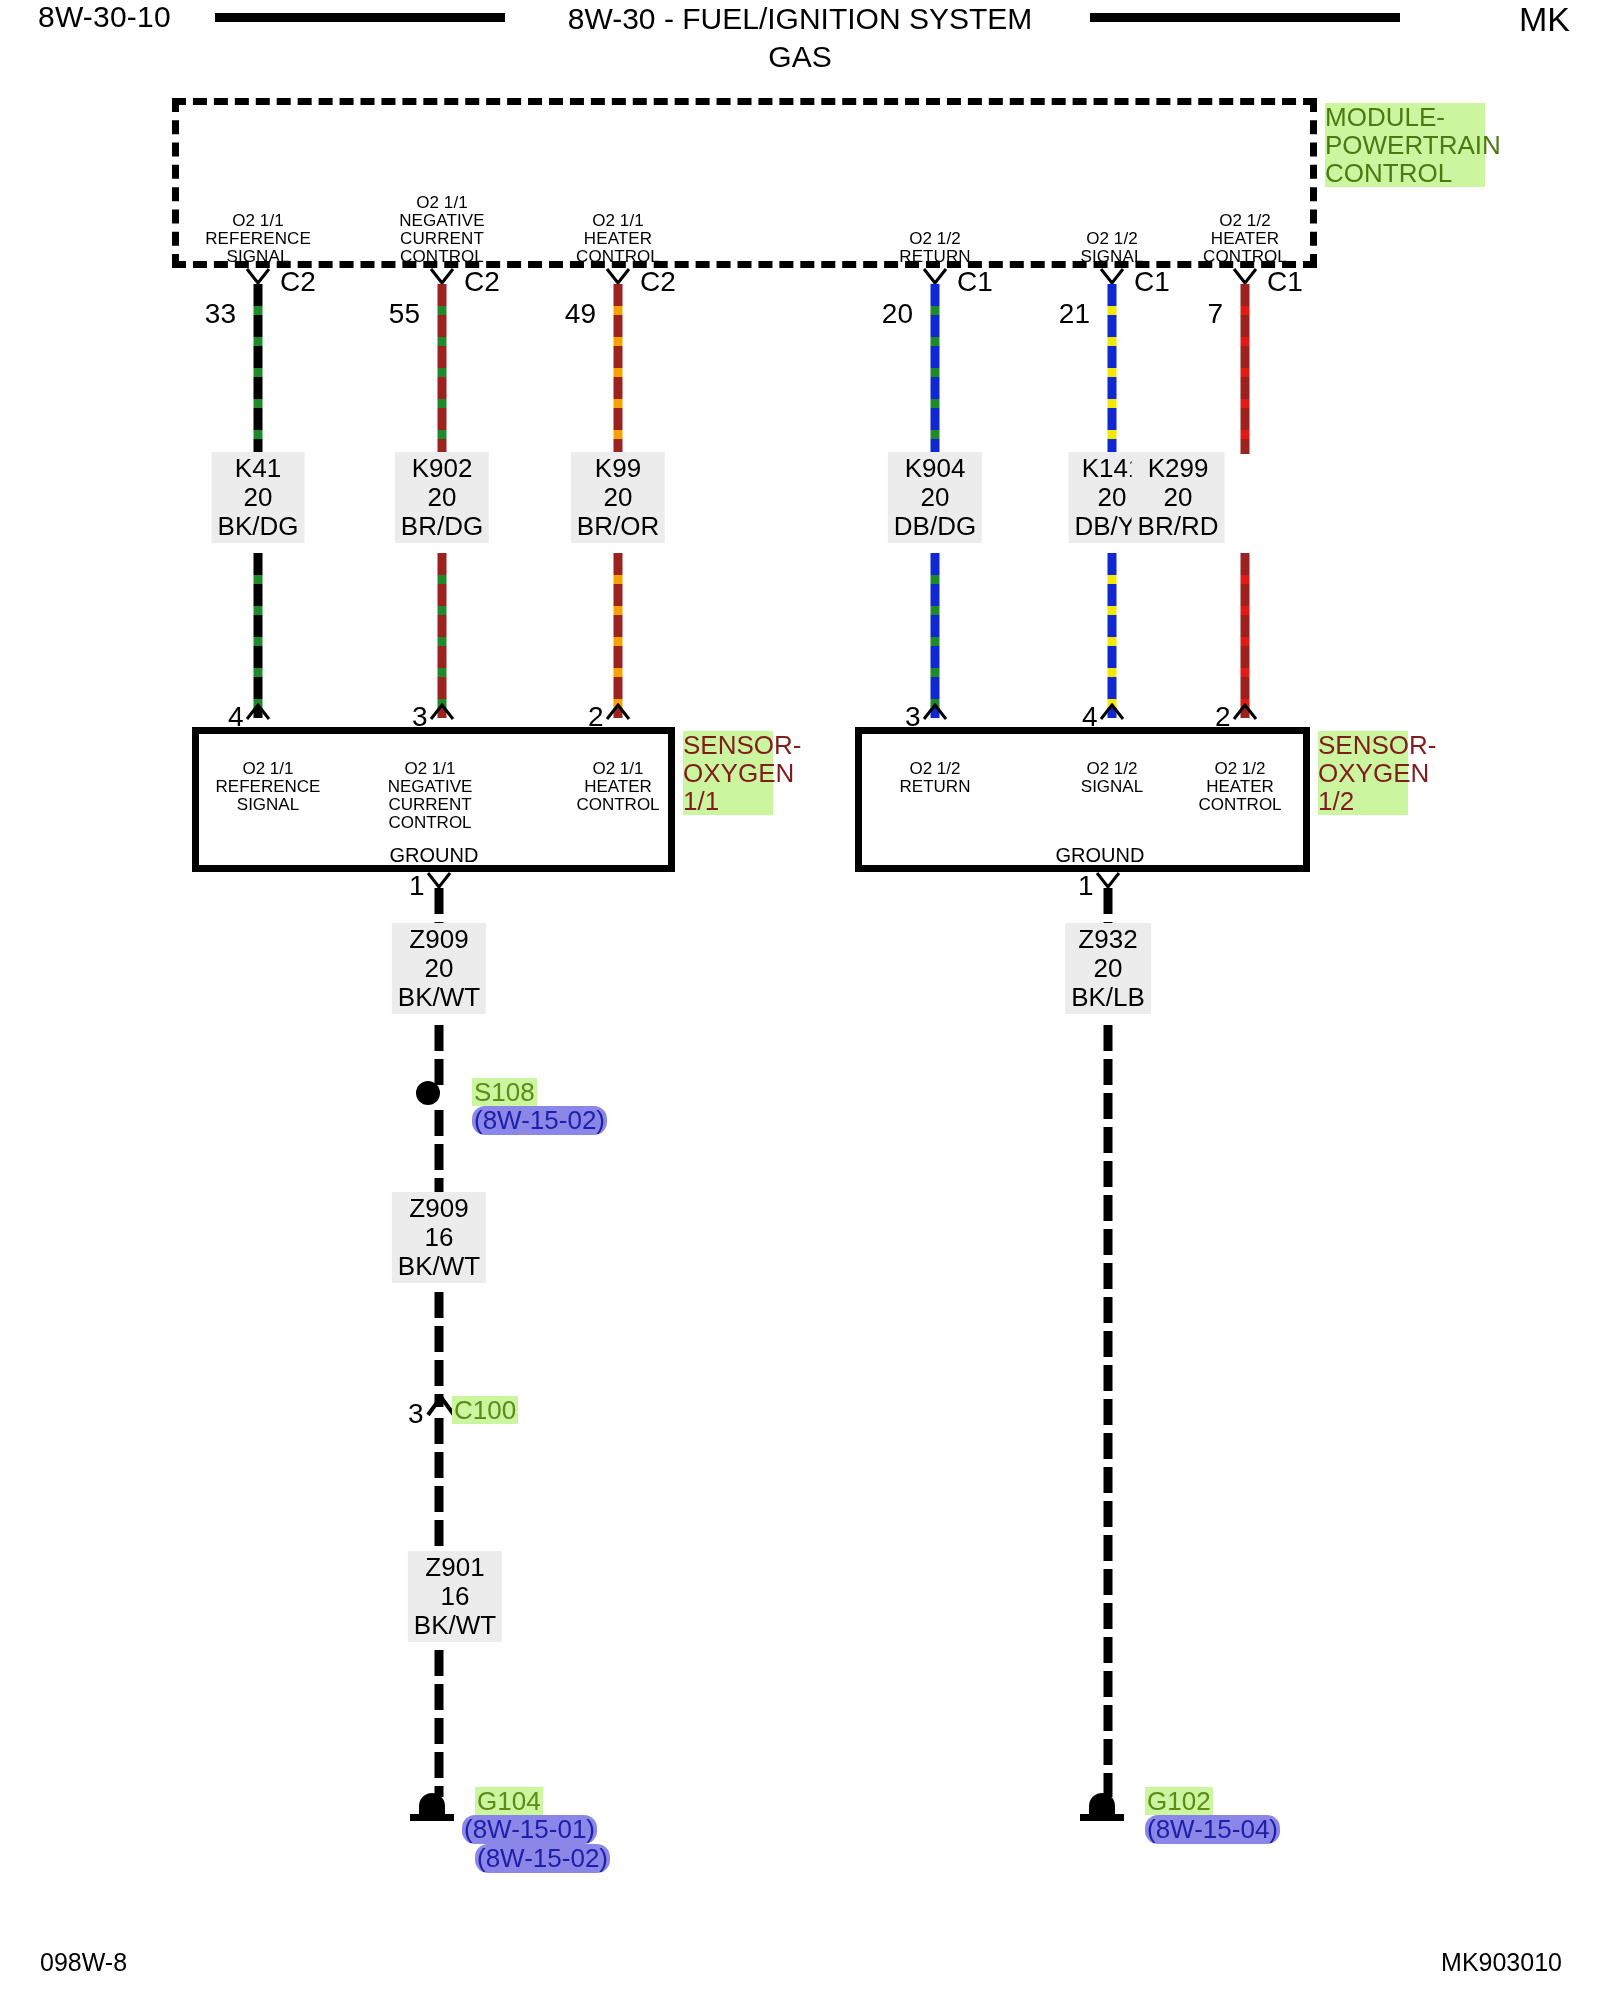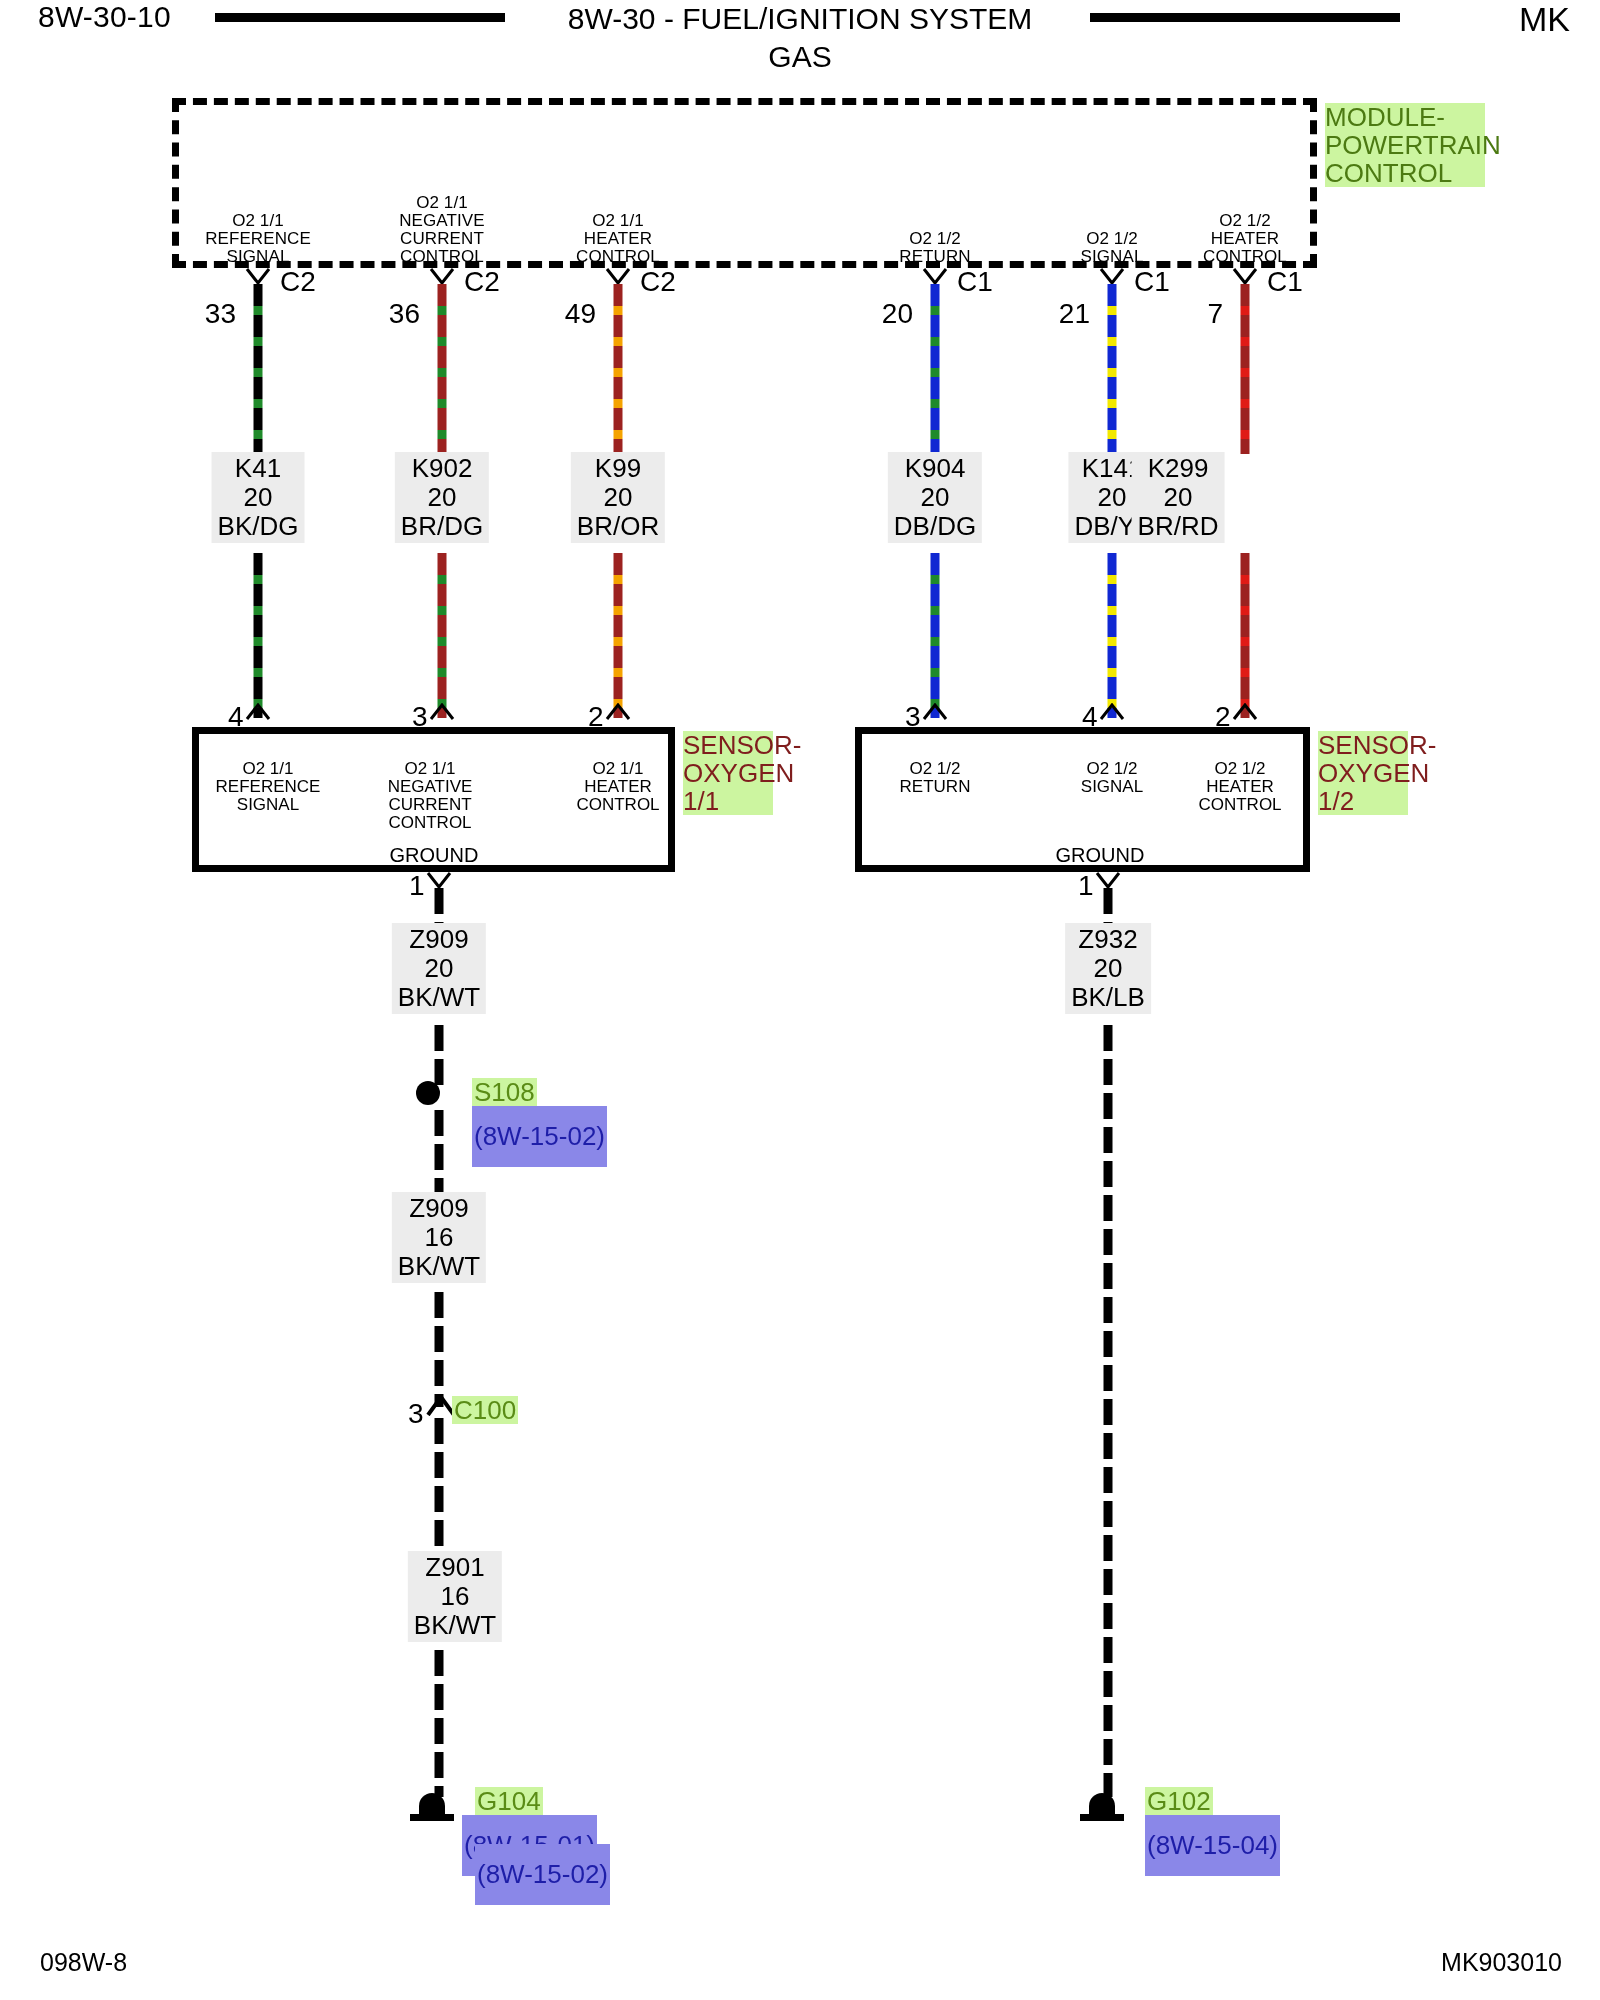--- a/index.html
+++ b/index.html
@@ -51,21 +51,21 @@
 
   
   .splice{position:absolute;width:24px;height:24px;border-radius:50%;background:#000;
           transform:translate(-50%,-50%);}
   .gsym{position:absolute;transform:translate(-50%,-50%);width:44px;height:30px;}
   .gsym .dome{position:absolute;left:9px;top:0;width:26px;height:22px;
               border-radius:13px 13px 0 0;background:#000;}
   .gsym .bar{position:absolute;left:0;top:21px;width:44px;height:7px;background:#000;}
 
   .tag-green{position:absolute;background:#ccf5a0;color:#5a8c16;font-size:26px;line-height:28px;white-space:nowrap;padding:0 2px;}
-  .tag-blue{position:absolute;background:#8a87e8;color:#1e1ea8;font-size:26px;line-height:29px;white-space:nowrap;padding:16px 2px;}
+  .tag-blue{position:absolute;background:#8a87e8;color:#1e1ea8;font-size:26px;line-height:29px;white-space:nowrap;padding:0 2px;border-radius:13px;}
   .plain-num{position:absolute;font-size:28px;line-height:28px;}
 </style>
 </head>
 <body>
 
 <div class="sheet">
 
   <div class="hdr-left">8W-30-10</div>
   <div class="hdr-rule l"></div>
   <div class="hdr-title">
@@ -114,21 +114,21 @@
 
   <div class="pinrow" style="left:258px;top:268px;">
     <span class="num">33</span>
     <span class="con">C2</span>
   </div>
   <svg class="arrow-dn" style="left:258px;top:268px;" viewBox="0 0 26 17">
       <path d="M2 1 L13 15 L24 1" fill="none" stroke="#000" stroke-width="3"></path>
     </svg>
 
   <div class="pinrow" style="left:442px;top:268px;">
-    <span class="num">36</span>
+    <span class="num">55</span>
     <span class="con">C2</span>
   </div>
   <svg class="arrow-dn" style="left:442px;top:268px;" viewBox="0 0 26 17">
       <path d="M2 1 L13 15 L24 1" fill="none" stroke="#000" stroke-width="3"></path>
     </svg>
 
   <div class="pinrow" style="left:618px;top:268px;">
     <span class="num">49</span>
     <span class="con">C2</span>
   </div>

